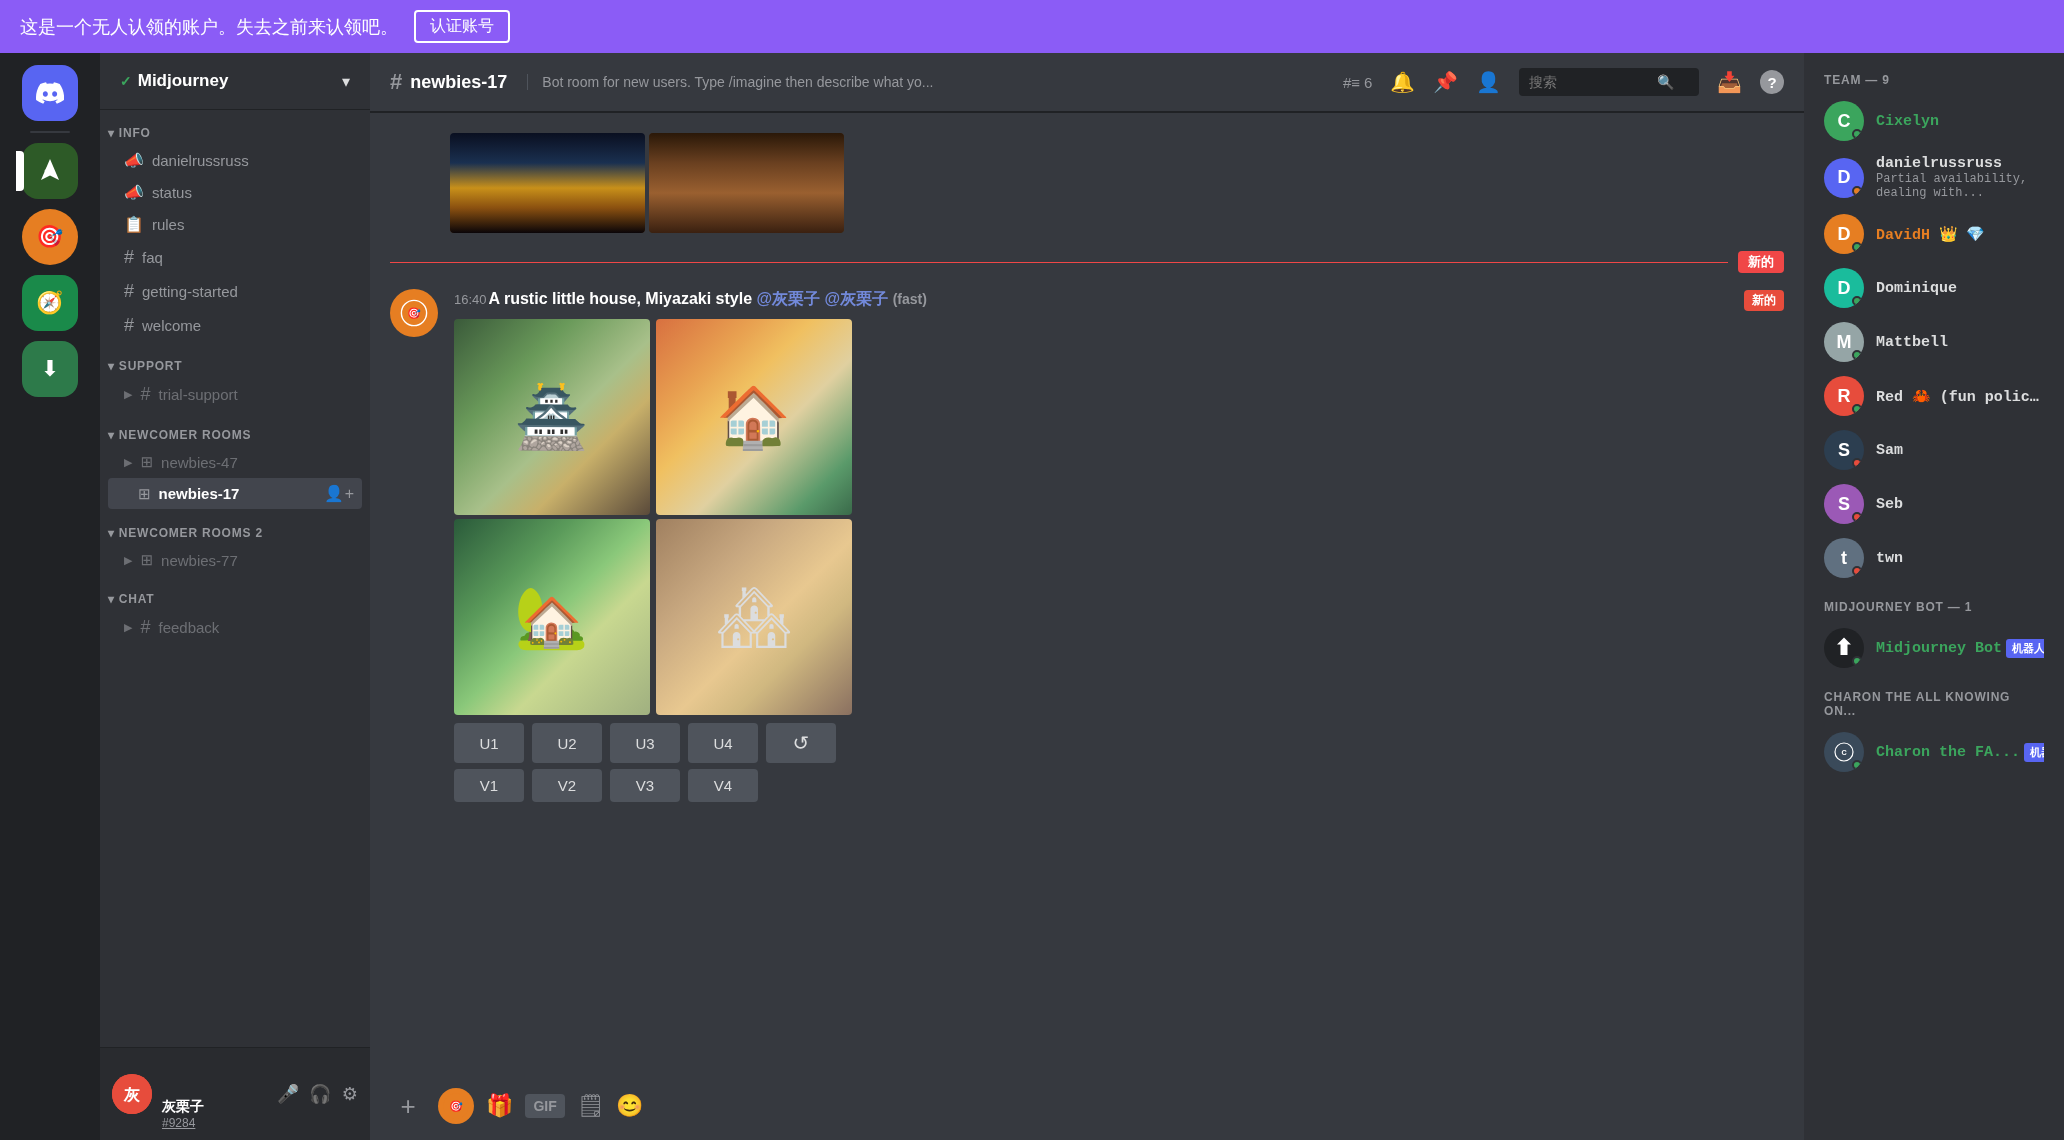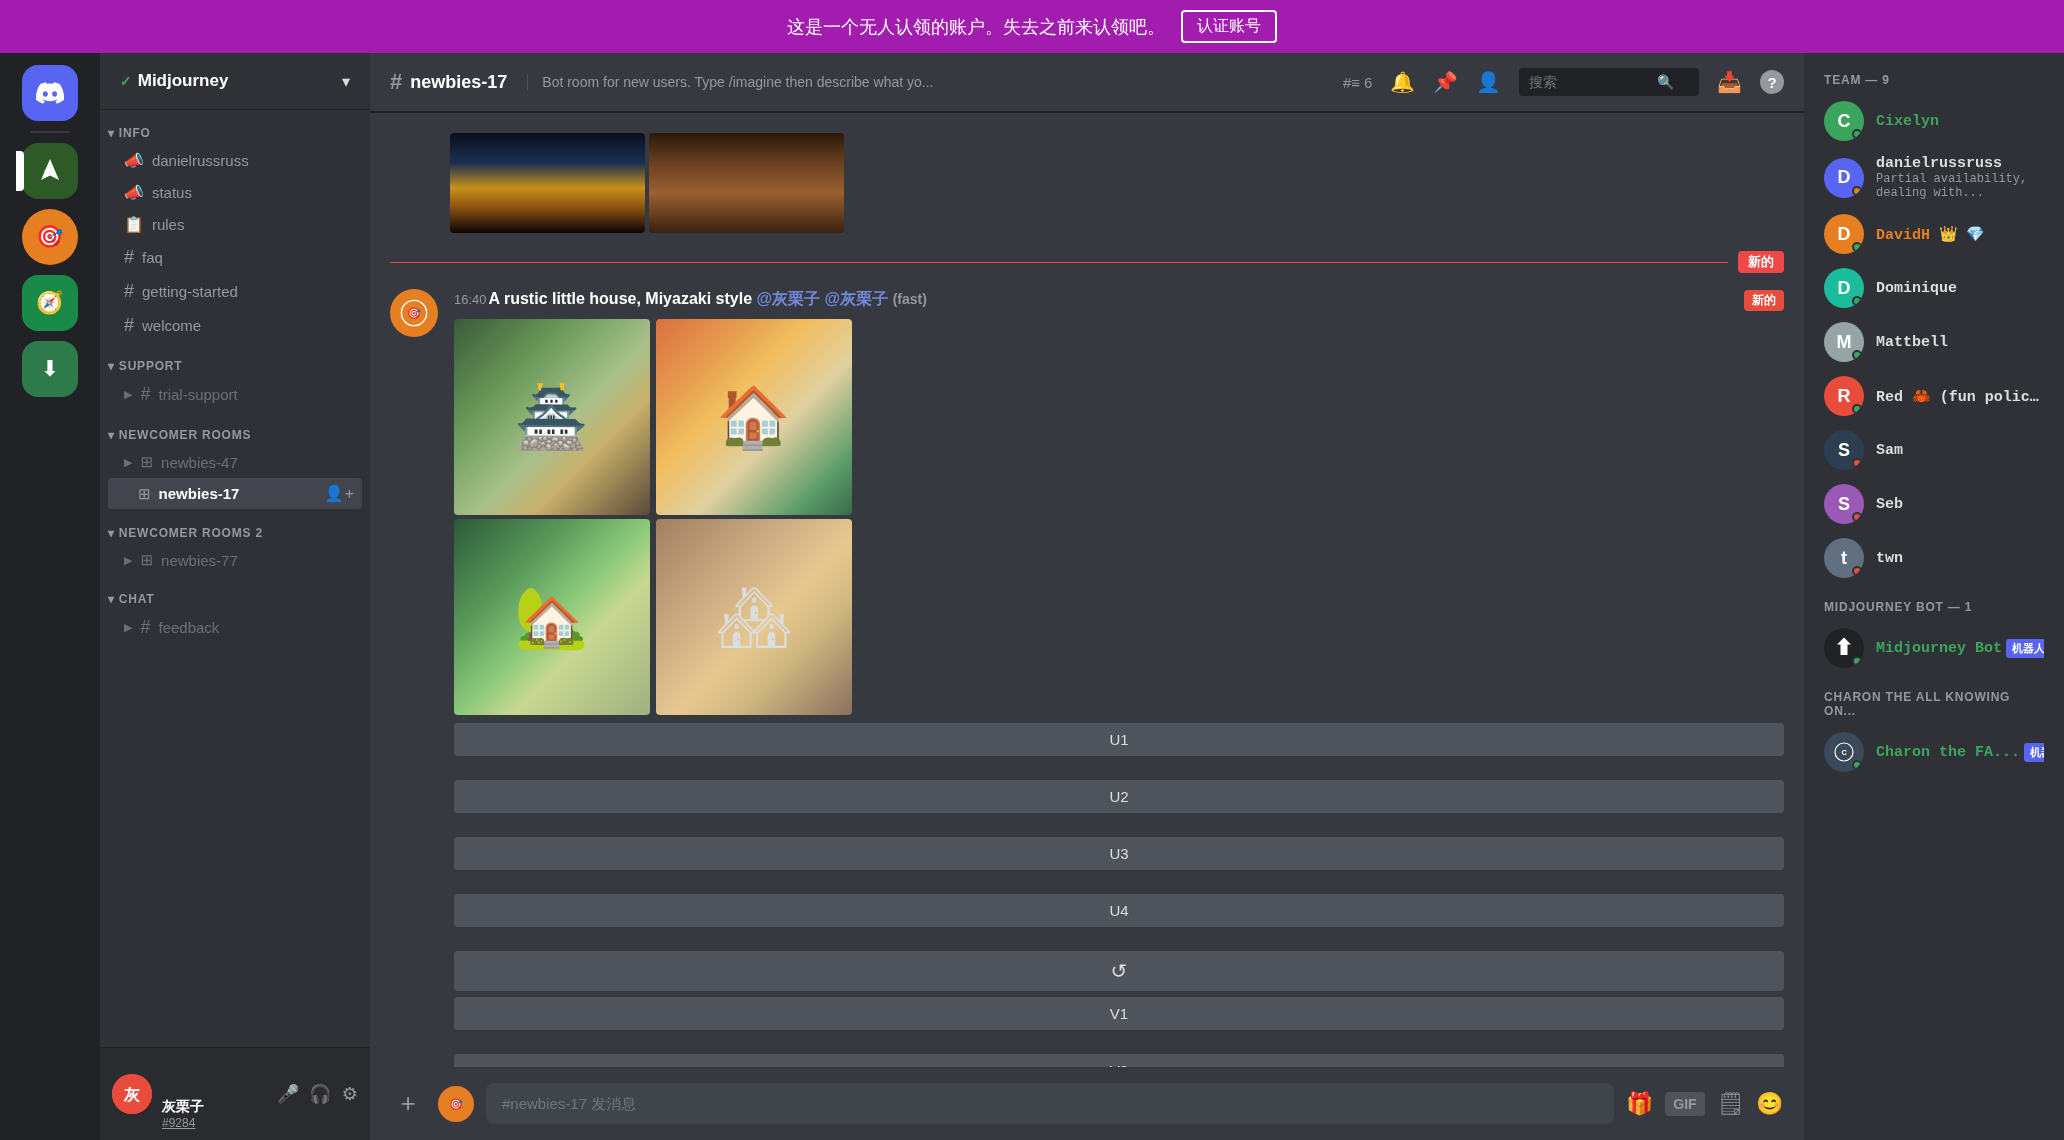--- a/index.html
+++ b/index.html
@@ -1,27 +1,26 @@
 <!DOCTYPE html>
 <html><head>
   <meta charset="utf-8">
   <style>
     * { margin: 0; padding: 0; box-sizing: border-box; }
     body { font-family: 'Segoe UI', Arial, sans-serif; background: #2f3136; color: #dcddde; width: 2064px; height: 1140px; overflow: hidden; display: flex; flex-direction: column; }
 
     
     .top-banner {
-      background: #a21caf;
+      background: #8b5cf6;
       color: #fff;
       text-align: center;
       padding: 10px 20px;
       font-size: 18px;
       display: flex;
       align-items: center;
-      justify-content: center;
       gap: 16px;
       min-height: 52px;
     }
     .top-banner-btn {
       border: 2px solid #fff;
       background: transparent;
       color: #fff;
       padding: 4px 14px;
       border-radius: 4px;
       font-size: 16px;
@@ -247,23 +246,22 @@
     .image-grid-item {
       width: 196px;
       height: 196px;
       border-radius: 4px;
       overflow: hidden;
     }
 
     
     .action-buttons {
       display: flex;
-      gap: 24px;
+      gap: 8px;
       margin: 6px 0;
-      flex-direction: column;
     }
     .action-btn {
       background: #4f545c;
       color: #dcddde;
       border: none;
       border-radius: 4px;
       padding: 8px 18px;
       font-size: 15px;
       cursor: pointer;
       min-width: 70px;
@@ -661,23 +659,20 @@
     </div>
 
     <div class="input-area">
       <div class="input-plus">+</div>
       <div class="bot-avatar">
         <svg width="28" height="28" viewBox="0 0 40 40">
             <circle cx="20" cy="20" r="18" fill="#e67e22"></circle>
             <text x="20" y="26" text-anchor="middle" fill="white" font-size="16">🎯</text>
           </svg>
       </div>
-      <div class="input-box">
-        <input type="text" placeholder="#newbies-17 发消息" style="">
-      </div>
       <span class="input-addon">🎁</span>
       <span class="input-addon" style="font-size:14px;font-weight:700;background:#4f545c;padding:4px 8px;border-radius:4px;">GIF</span>
       <span class="input-addon">🗒</span>
       <span class="input-addon">😊</span>
     </div>
   </div>
 
   <div class="members-sidebar">
 
     <div class="members-section-title">TEAM — 9</div>

